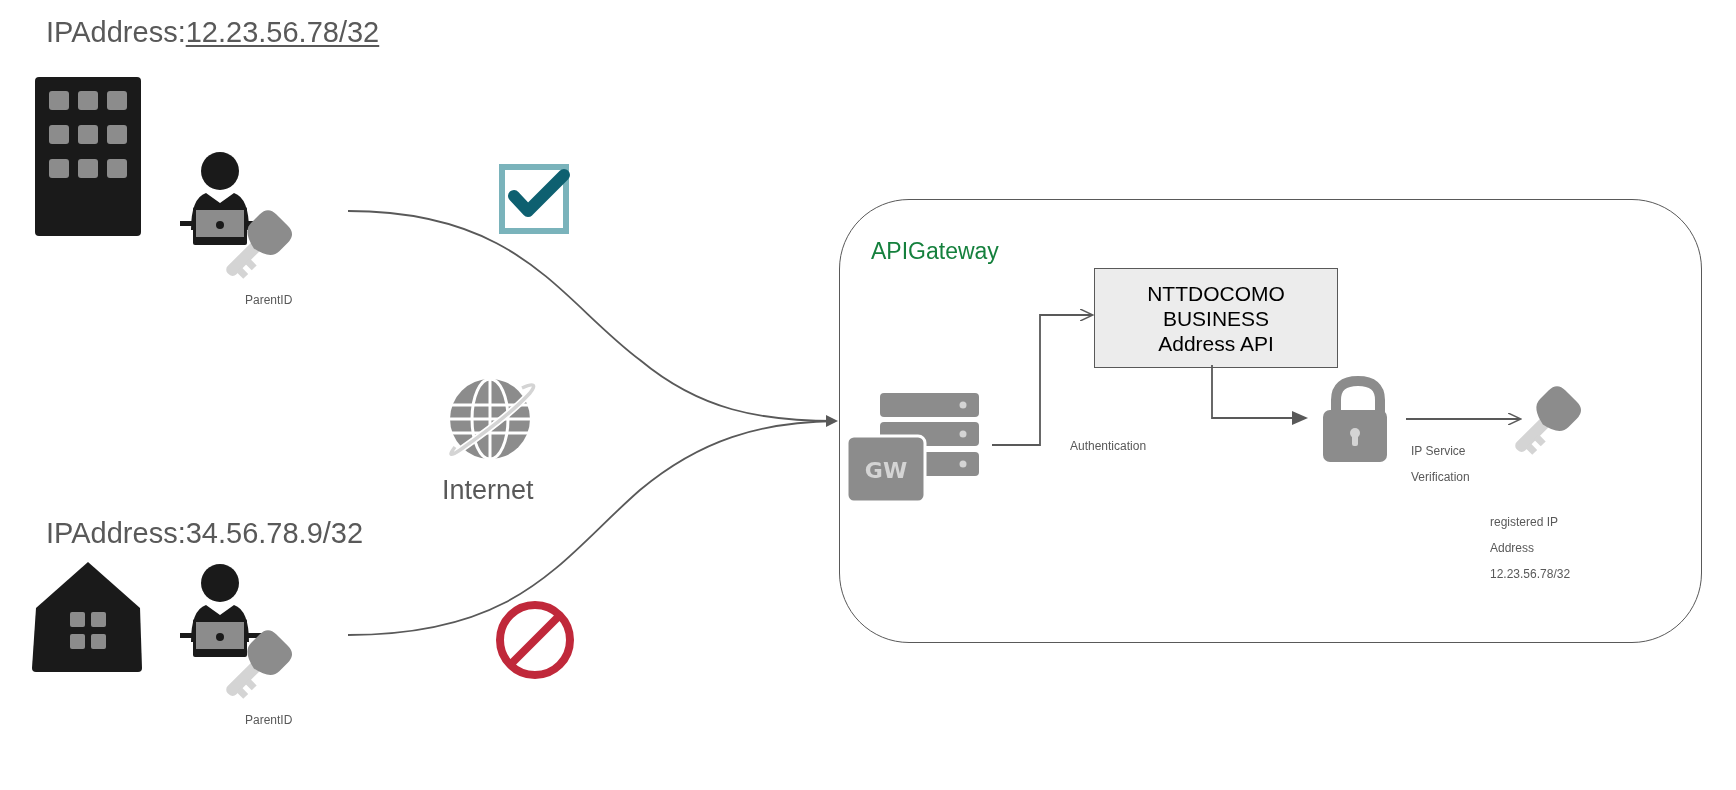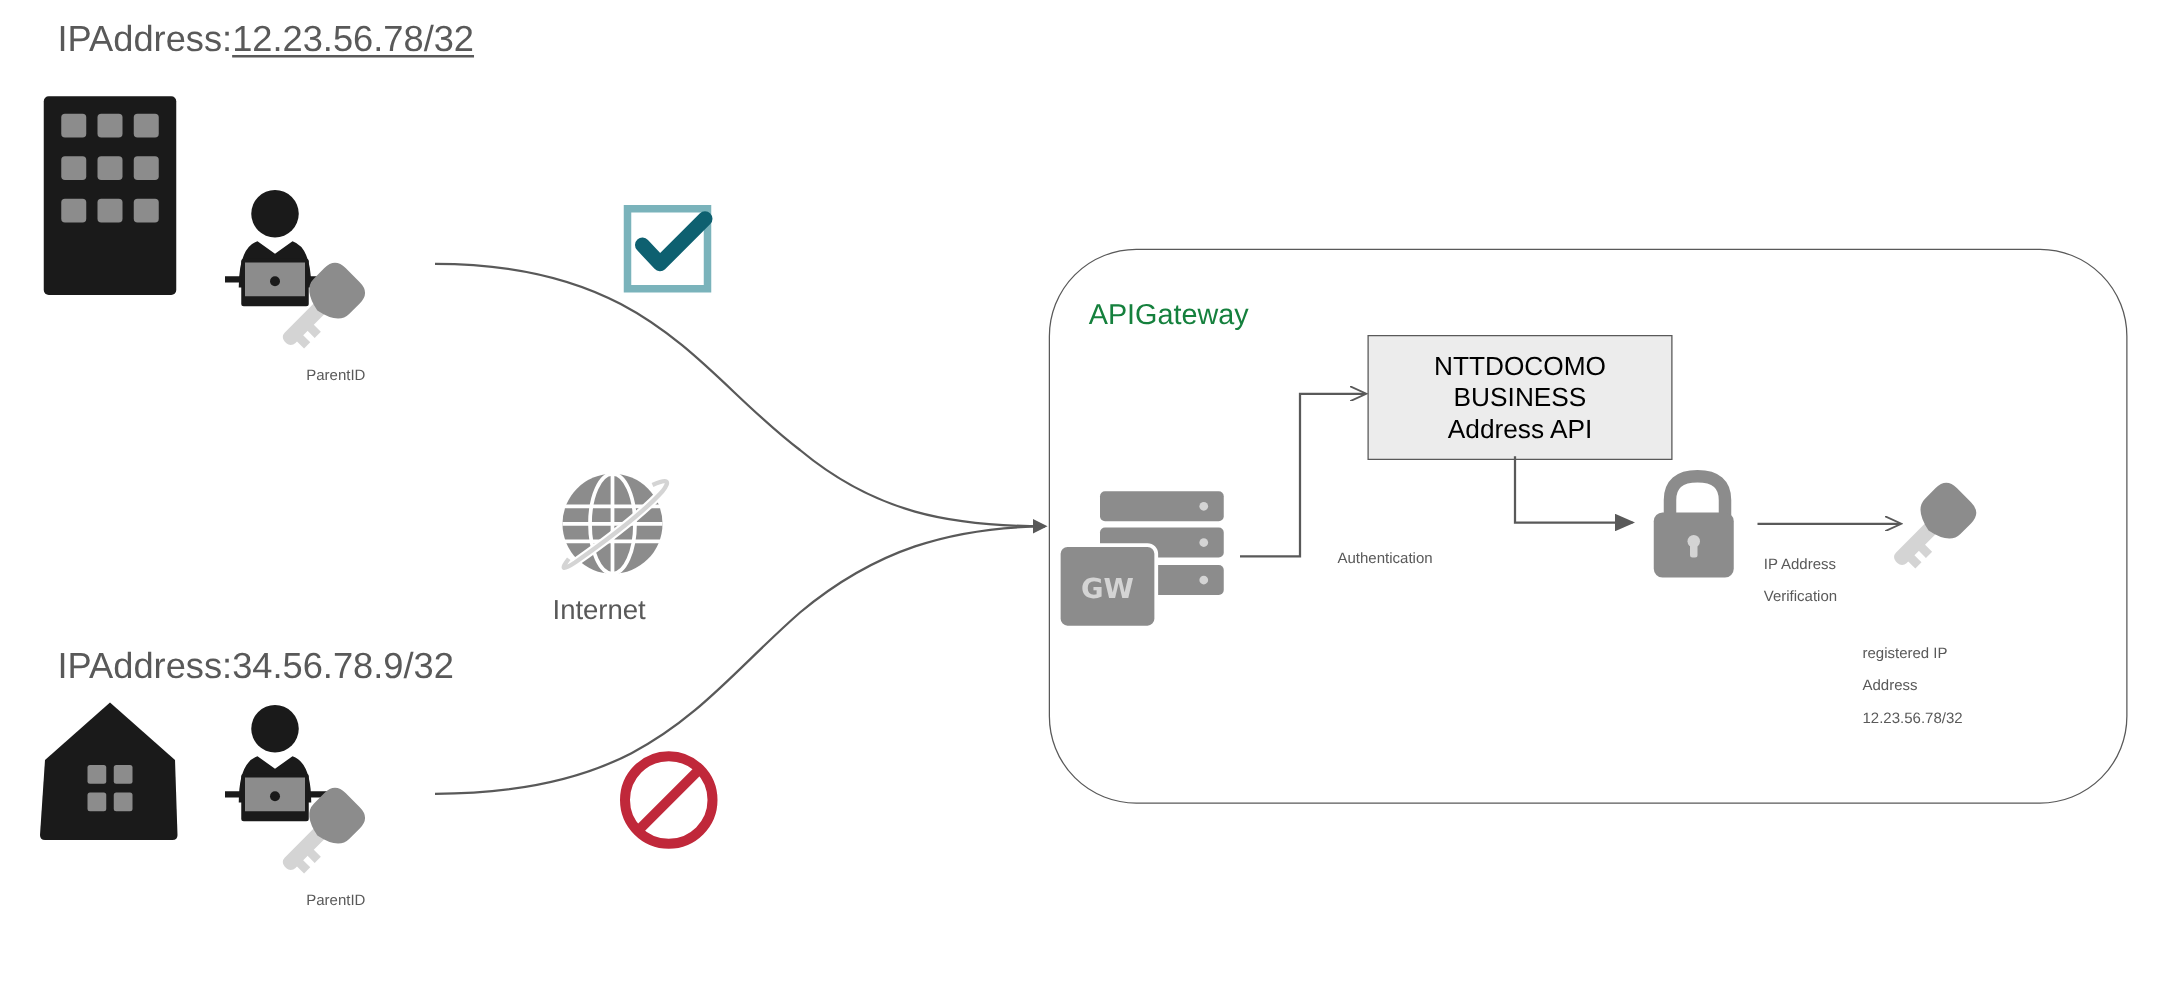--- a/index.html
+++ b/index.html
@@ -2,21 +2,21 @@
 <html><head>
 <meta charset="utf-8">
 <style>
   html, body { margin:0; padding:0; background:#ffffff; }
   body { width:1736px; height:790px; position:relative; overflow:hidden; font-family:"Liberation Sans", sans-serif; }
   .abs { position:absolute; }
   .ip-label { font-size:29px; color:#595959; white-space:nowrap;margin-left:42px; }
   .ip-value-underline { text-decoration:underline; text-decoration-thickness:2px; text-underline-offset:3px; }
   .small-label { font-size:12px; color:#595959; white-space:nowrap; }
   .gw-title { font-size:23px; color:#15803d; white-space:nowrap; }
-  .internet-label { font-size:22px; color:#595959; white-space:nowrap; }
+  .internet-label { font-size:27px; color:#595959; white-space:nowrap; }
   .api-box { position:absolute; left:1094px; top:268px; width:244px; height:100px; background:#ececec; border:1.5px solid #595959; box-sizing:border-box;
              display:flex; flex-direction:column; align-items:center; justify-content:center; font-size:21px; color:#000; line-height:25px; text-align:center; }
   .gateway-frame { position:absolute; left:839px; top:199px; width:863px; height:444px; border:1.5px solid #595959; border-radius:70px; box-sizing:border-box; }
   svg.overlay { position:absolute; left:0; top:0; }
   .multi { line-height:26px; }
 </style>
 </head>
 <body>
 
 <div class="abs ip-label" style="left:4px; top:16px;">
@@ -34,21 +34,21 @@
   <div>NTTDOCOMO</div>
   <div>BUSINESS</div>
   <div>Address API</div>
 </div>
 
 <div class="abs small-label" style="left:245px; top:293px;">ParentID</div>
 <div class="abs small-label" style="left:245px; top:713px;">ParentID</div>
 <div class="abs internet-label" style="left:442px; top:475px;">Internet</div>
 <div class="abs small-label" style="left:1070px; top:439px;">Authentication</div>
 <div class="abs small-label multi" style="left:1411px; top:438px;">
-  <div>IP Address</div>
+  <div>IP Service</div>
   <div>Verification</div>
 </div>
 <div class="abs small-label multi" style="left:1490px; top:509px;">
   <div>registered IP</div>
   <div>Address</div>
   <div>12.23.56.78/32</div>
 </div>
 
 <svg class="overlay" width="1736" height="790" viewBox="0 0 1736 790" xmlns="http://www.w3.org/2000/svg">
   <defs>

